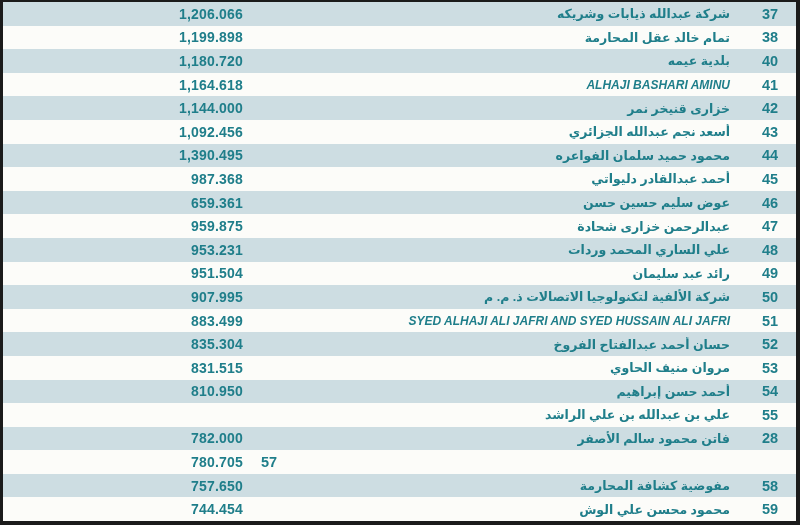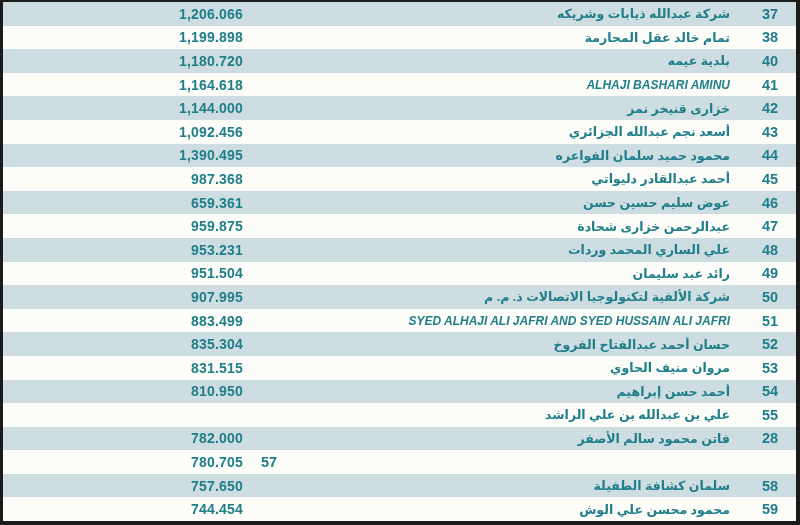--- a/index.html
+++ b/index.html
@@ -186,21 +186,21 @@
     <div class="cell rank">28</div>
   </div>
 
   <div class="row">
     <div class="cell amount">780.705</div>
     <div class="cell rank">57</div>
   </div>
 
   <div class="row">
     <div class="cell amount">757.650</div>
-    <div class="cell name">سلمان كشافة الطفيلة</div>
+    <div class="cell name">مفوضية كشافة المحارمة</div>
     <div class="cell rank">58</div>
   </div>
 
   <div class="row">
     <div class="cell amount">744.454</div>
     <div class="cell name">محمود محسن علي الوش</div>
     <div class="cell rank">59</div>
   </div>
 </div>
 </div>

